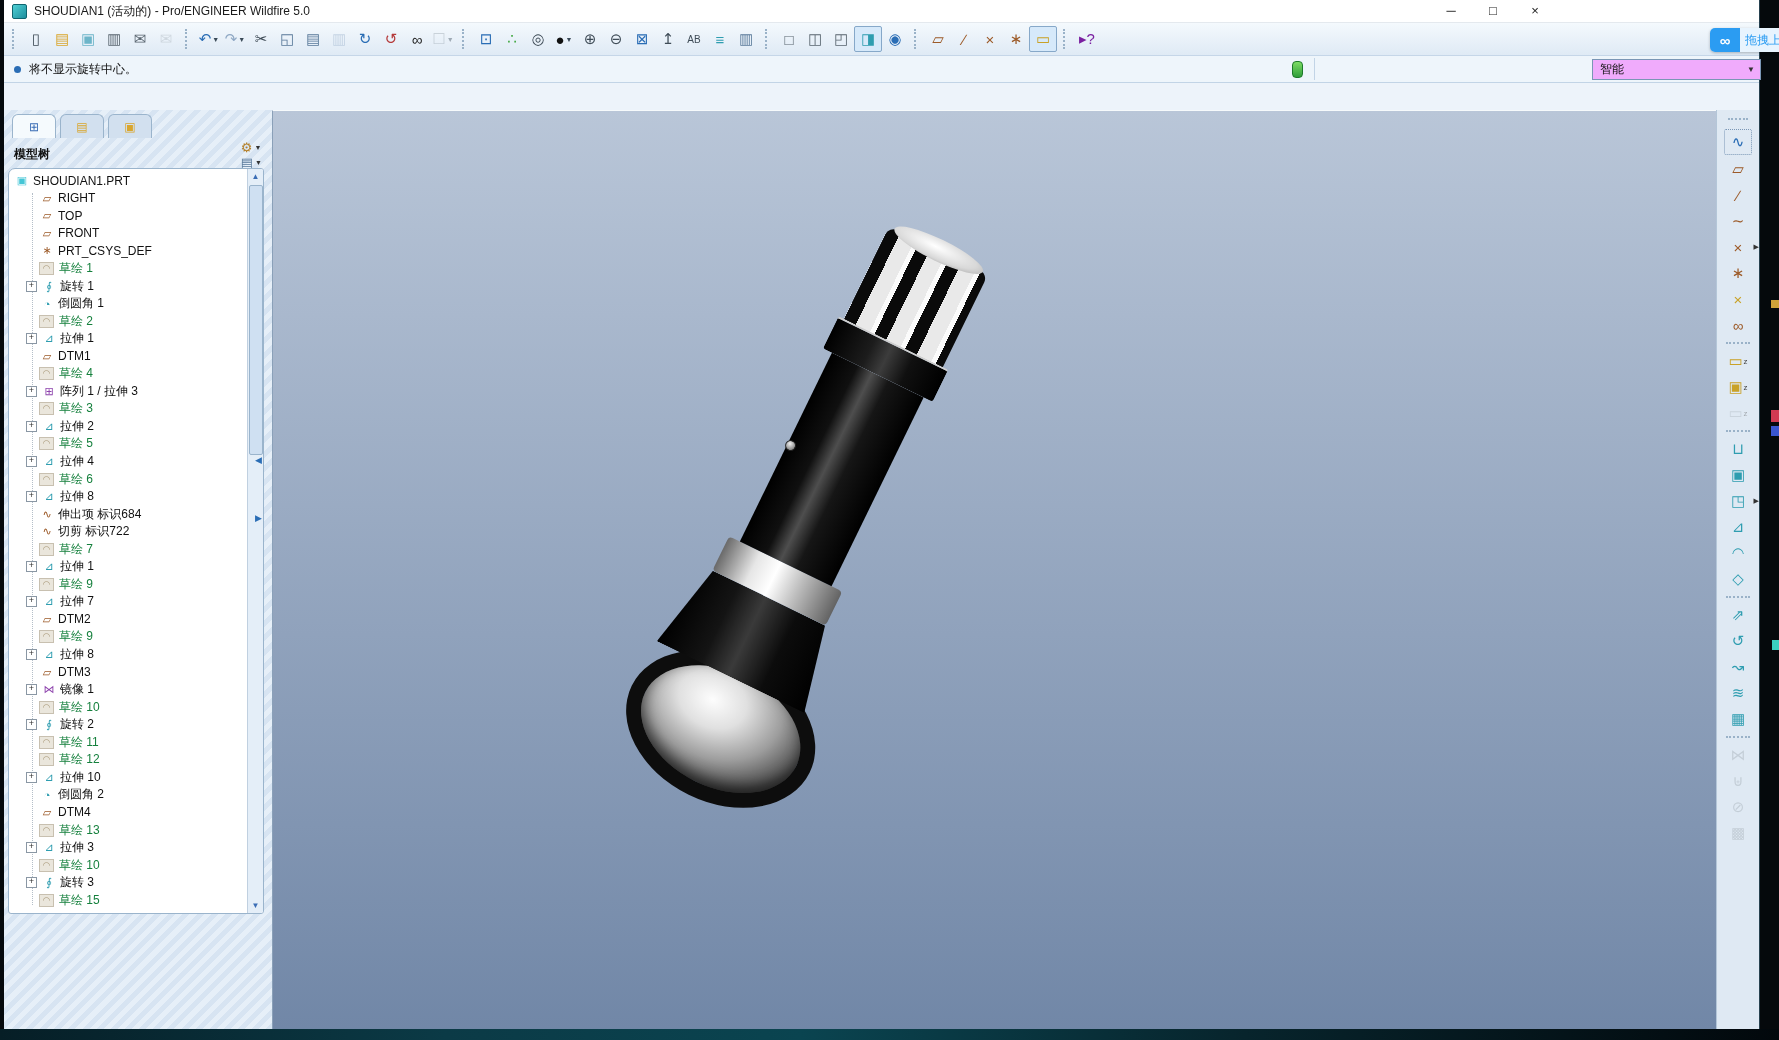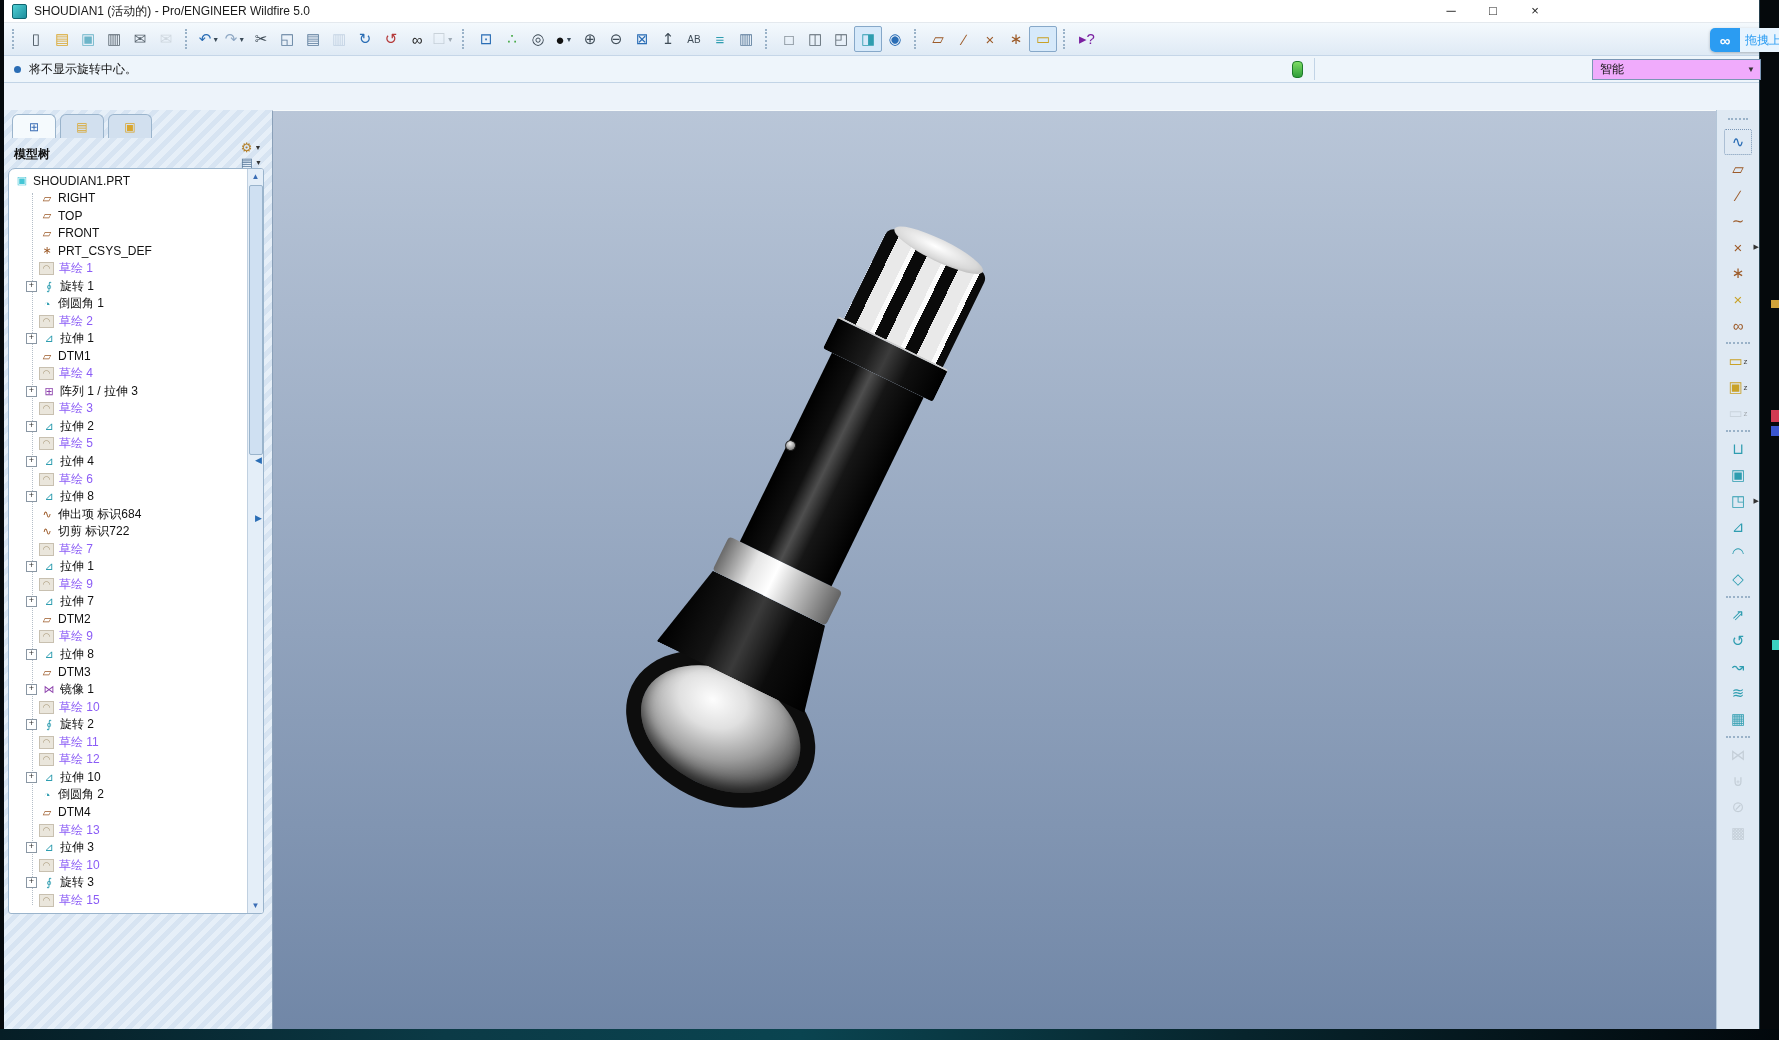--- a/index.html
+++ b/index.html
@@ -67,21 +67,21 @@
        border-left:1px dotted #b4bec8}
   .row{height:17.55px;display:flex;align-items:center;white-space:nowrap;position:relative;z-index:1}
   .row.root{padding-left:5px}
   .row.child{padding-left:17px}
   .exp{width:9px;height:9px;border:1px solid #8a97a4;background:#fff;font-size:9px;
        line-height:7px;text-align:center;margin-right:4px;color:#333;flex:none}
   .noexp{width:13px;flex:none}
   .t-ico{width:16px;font-size:11px;margin-right:3px;text-align:center;flex:none}
   .t-ico.sketchbox{width:13px;height:11px;background:#eae6dc;border:1px solid #c8c0b0;
        font-size:9px;line-height:10px;margin-right:5px}
-  .row.gray .t-label{color:#8b5cf6}
+  .row.gray .t-label{color:#15803d}
   .tree-scroll{width:15px;background:#e4eef8;border-left:1px solid #c0d0e0;position:relative;flex:none}
   .sc-arrow{position:absolute;left:0;width:15px;height:15px;font-size:8px;color:#3a6db5;
        text-align:center;line-height:15px}
   .sc-thumb{position:absolute;left:1px;top:16px;width:12px;height:268px;background:#cfe0f2;
        border:1px solid #9ab4cc;border-radius:2px}
   .sash-arrows{position:absolute;left:251px;top:345px;z-index:6;display:flex;
        flex-direction:column;gap:48px;color:#2a6db5;font-size:9px}
   
   .viewport{flex:1;position:relative;overflow:hidden;border-left:1px solid #8aa0b8;
        border-top:1px solid #f6fafc}

